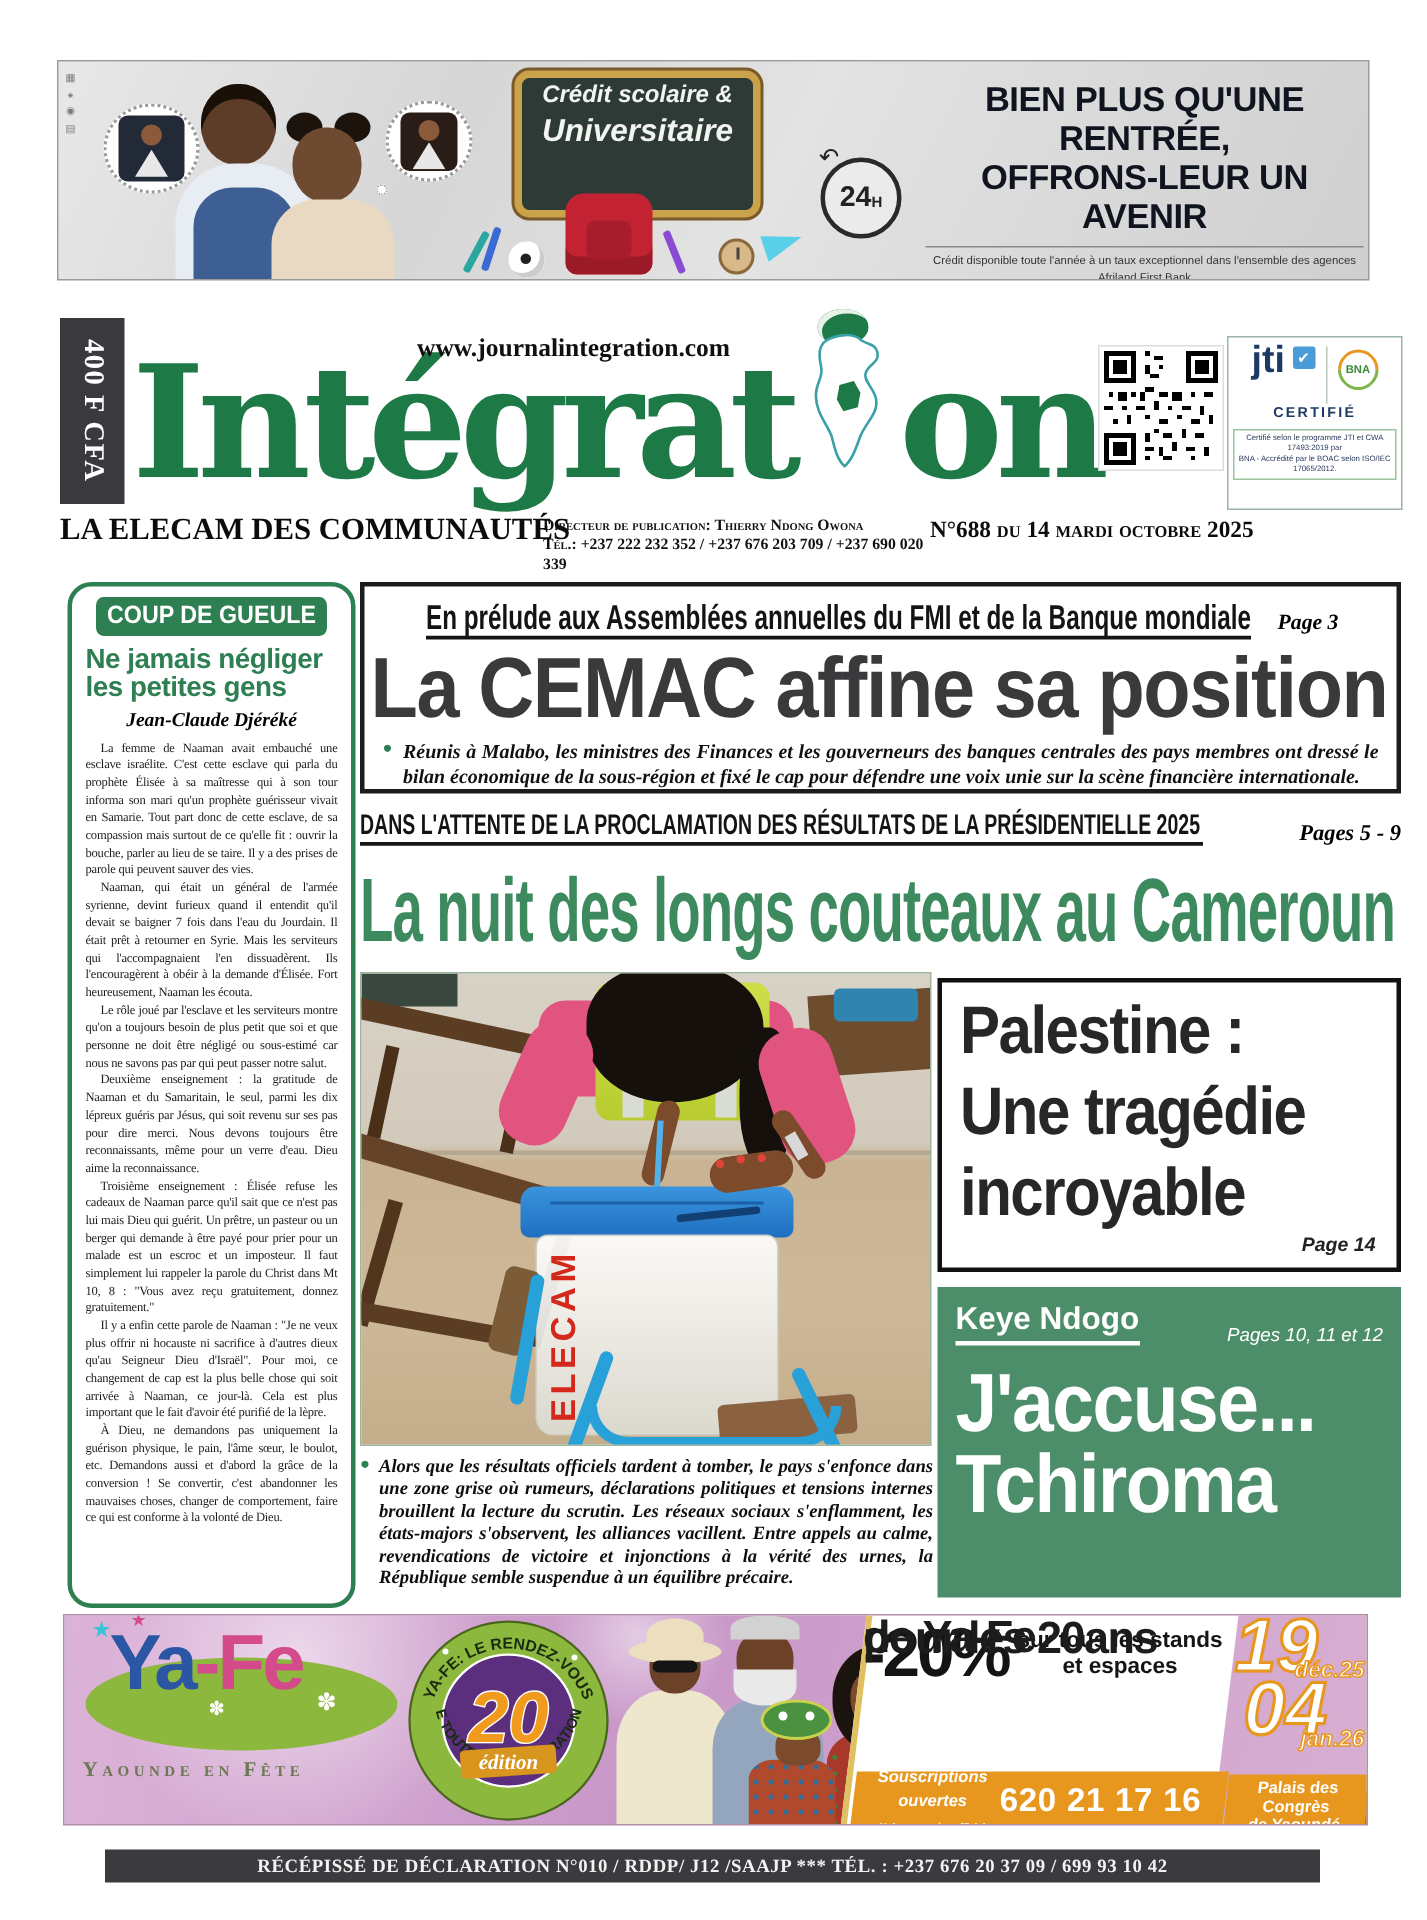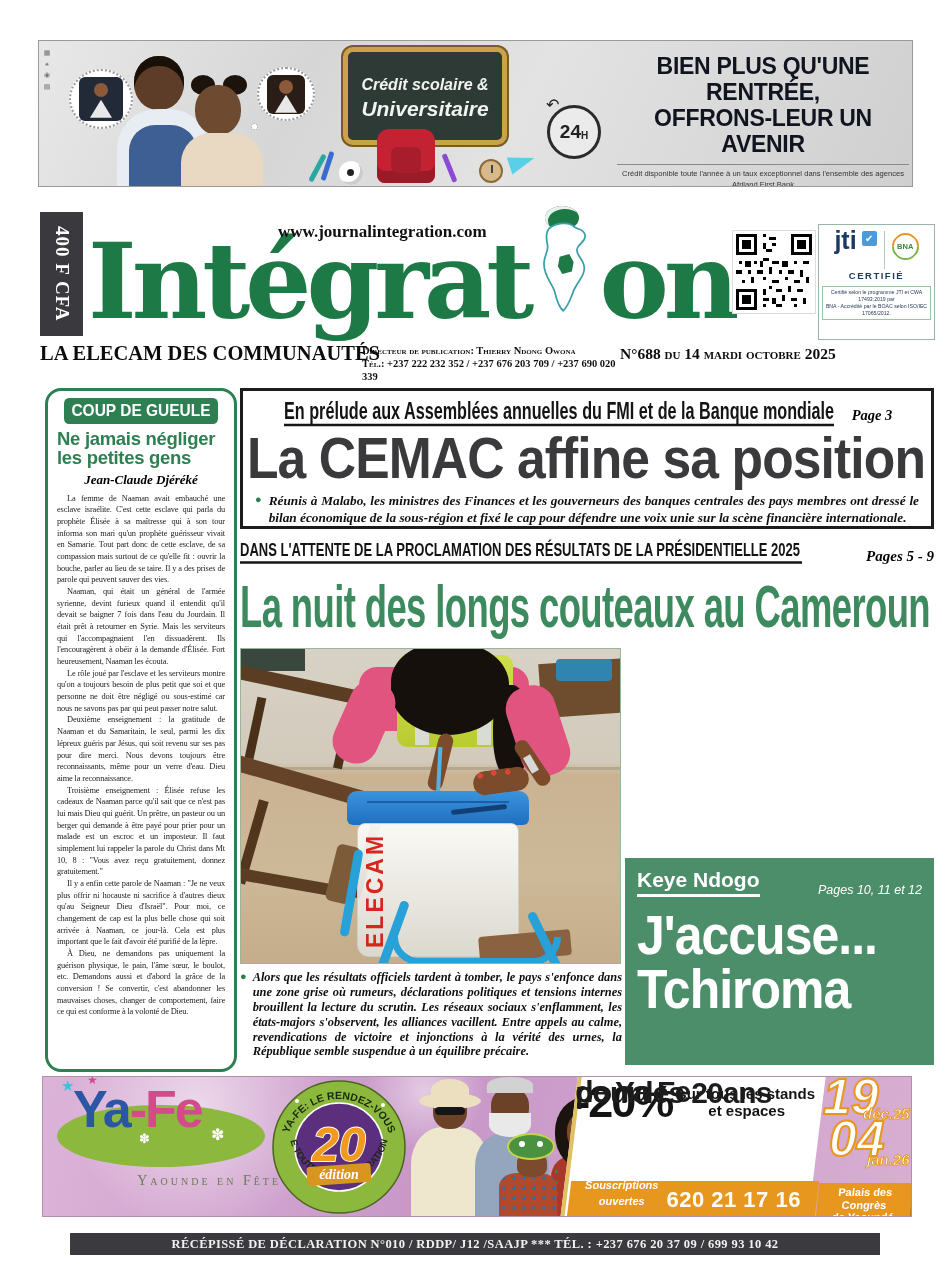--- a/index.html
+++ b/index.html
@@ -10,21 +10,21 @@
 
   
   .top-banner{left:38px;top:40px;width:875px;height:147px;overflow:hidden;border:1px solid #9a9a9a;
      background:linear-gradient(115deg,#e8e8e8 0%,#d6d6d6 30%,#e3e3e3 55%,#cfcfcf 100%);}
   .glyphcol{left:3px;top:6px;width:10px;font-size:7px;color:#777;line-height:1.6;text-align:center;}
   .bubble{background:#fff;border:2px dotted #9a9a9a;border-radius:50%;overflow:hidden;display:flex;align-items:center;justify-content:center;}
   .bphoto{width:72%;height:78%;border-radius:6px;background:#222a38;position:relative;}
   .bphoto:before{content:"";position:absolute;left:50%;top:14%;width:14px;height:14px;margin-left:-7px;border-radius:50%;background:#8a5a3a;}
   .bphoto:after{content:"";position:absolute;left:50%;top:52%;width:22px;height:18px;margin-left:-11px;background:#e8e8e8;clip-path:polygon(50% 0,100% 100%,0 100%);}
   .chalkboard{left:304px;top:6px;width:164px;height:98px;background:#2d3a35;border:5px solid #c9a24a;
-     box-shadow:0 0 0 2px #7a5a2a;border-radius:10px;text-align:center;color:#f2f4f0;padding-top:24px;}
+     box-shadow:0 0 0 2px #7a5a2a;border-radius:10px;text-align:center;color:#f2f4f0;padding-top:3px;}
   .chalk1{font-style:italic;font-weight:700;font-size:16px;}
   .chalk2{font-style:italic;font-weight:800;font-size:21px;margin-top:3px;}
   .backpack{left:338px;top:88px;width:58px;height:54px;background:#c32233;border-radius:12px 12px 8px 8px;box-shadow:inset 0 -12px 0 #9a1a28;}
   .backpack:before{content:"";position:absolute;left:14px;top:18px;width:30px;height:26px;background:#a81d2c;border-radius:6px;}
   .pencil{width:5px;height:30px;border-radius:2px;}
   .ball{left:300px;top:120px;width:24px;height:24px;border-radius:50%;background:radial-gradient(circle at 30% 30%,#fff 60%,#ddd);
         background-color:#fff;box-shadow:inset -3px -3px 0 #ccc;}
   .ball i{position:absolute;width:7px;height:7px;background:#222;border-radius:50%;left:8px;top:8px;}
   .clock{left:440px;top:118px;width:24px;height:24px;border-radius:50%;background:#d8b98a;border:2px solid #8a6a3a;}
   .clock:before{content:"";position:absolute;left:10px;top:4px;width:2px;height:8px;background:#444;}
@@ -112,22 +112,22 @@
 
   
   .yafe{left:42px;top:1076px;width:870px;height:141px;overflow:hidden;border:1px solid #b090a8;
     background:radial-gradient(circle at 18% 20%,rgba(255,255,255,.55) 0,rgba(255,255,255,0) 18%),
                radial-gradient(circle at 44% 10%,rgba(255,255,255,.5) 0,rgba(255,255,255,0) 12%),
                linear-gradient(100deg,#dcb3d8,#c897c8 45%,#d8aed2);}
   .yafe div{position:absolute;}
   .yf-oval{left:14px;top:28px;width:208px;height:62px;background:#8cb83e;border-radius:50%;}
   .yf-word{left:30px;top:2px;font-weight:900;font-size:52px;letter-spacing:-2px;}
   .yf-word .c1{color:#2b56a4;} .yf-word .c2{color:#d44a8a;}
-  .yf-sub{left:22px;top:96px;width:216px;text-align:right;font-family:"Liberation Serif",serif;font-variant:small-caps;
-          font-weight:400;font-size:14px;letter-spacing:3px;color:#6b7a52;}
+  .yf-sub{left:12px;top:96px;width:216px;text-align:left;font-family:"Liberation Serif",serif;font-variant:small-caps;
+          font-weight:700;font-size:14px;letter-spacing:3px;color:#6b7a52;}
   .yf-star1{left:18px;top:0;color:#39c2d8;font-size:15px;} .yf-star2{left:44px;top:-4px;color:#d44a8a;font-size:12px;}
   .yf-fl1{left:168px;top:48px;color:#fff;font-size:16px;} .yf-fl2{left:96px;top:54px;color:#fff;font-size:13px;}
   .badge{left:228px;top:2px;width:136px;height:136px;}
   .people{left:366px;top:0;width:208px;height:141px;overflow:hidden;}
   .whitepanel{left:526px;top:0;width:248px;height:141px;transform:skewX(-7deg);background:#fff;border-left:4px solid #e0c060;}
   .wp-in{left:0;top:0;width:248px;height:104px;transform:skewX(7deg);text-align:center;}
   .wp-row{position:relative;display:flex;justify-content:center;align-items:flex-start;gap:6px;margin-top:2px;}
   .wp-pct{font-weight:900;font-size:45px;color:#141414;letter-spacing:-2px;line-height:1;}
   .wp-note{font-weight:800;font-size:15px;color:#141414;line-height:1.15;margin-top:6px;}
   .wp-l2{font-weight:800;font-size:30px;color:#1c1c1c;line-height:1.05;letter-spacing:-1px;}
@@ -348,20 +348,26 @@
     <div style="left:148px;top:250px;width:9px;height:72px;background:#28a0d8;border-radius:5px;transform:rotate(20deg);"></div>
     <div style="left:300px;top:260px;width:9px;height:68px;background:#28a0d8;border-radius:5px;transform:rotate(-26deg);"></div>
     <div style="left:150px;top:288px;width:170px;height:28px;border:7px solid #28a0d8;border-top:none;border-radius:0 0 90px 90px;"></div>
   </div>
 
   <div class="abs caption">
     <span class="bl">●</span>
     <span class="tx">Alors que les résultats officiels tardent à tomber, le pays s'enfonce dans une zone grise où rumeurs, déclarations politiques et tensions internes brouillent la lecture du scrutin. Les réseaux sociaux s'enflamment, les états-majors s'observent, les alliances vacillent. Entre appels au calme, revendications de victoire et injonctions à la vérité des urnes, la République semble suspendue à un équilibre précaire.</span>
   </div>
 
+  <div class="abs palestine">
+    <div class="pal-line">Palestine :</div>
+    <div class="pal-line" style="margin-top:14px;">Une tragédie</div>
+    <div class="pal-line" style="margin-top:14px;">incroyable</div>
+    <div class="pal-page">Page 14</div>
+  </div>
 
   <div class="abs keye">
     <div class="keyerow">
       <span class="keyekick">Keye Ndogo</span>
       <span class="keyepages">Pages 10, 11 et 12</span>
     </div>
     <div class="keyeline">J'accuse...</div>
     <div class="keyeline keyeline2">Tchiroma</div>
   </div>
 

